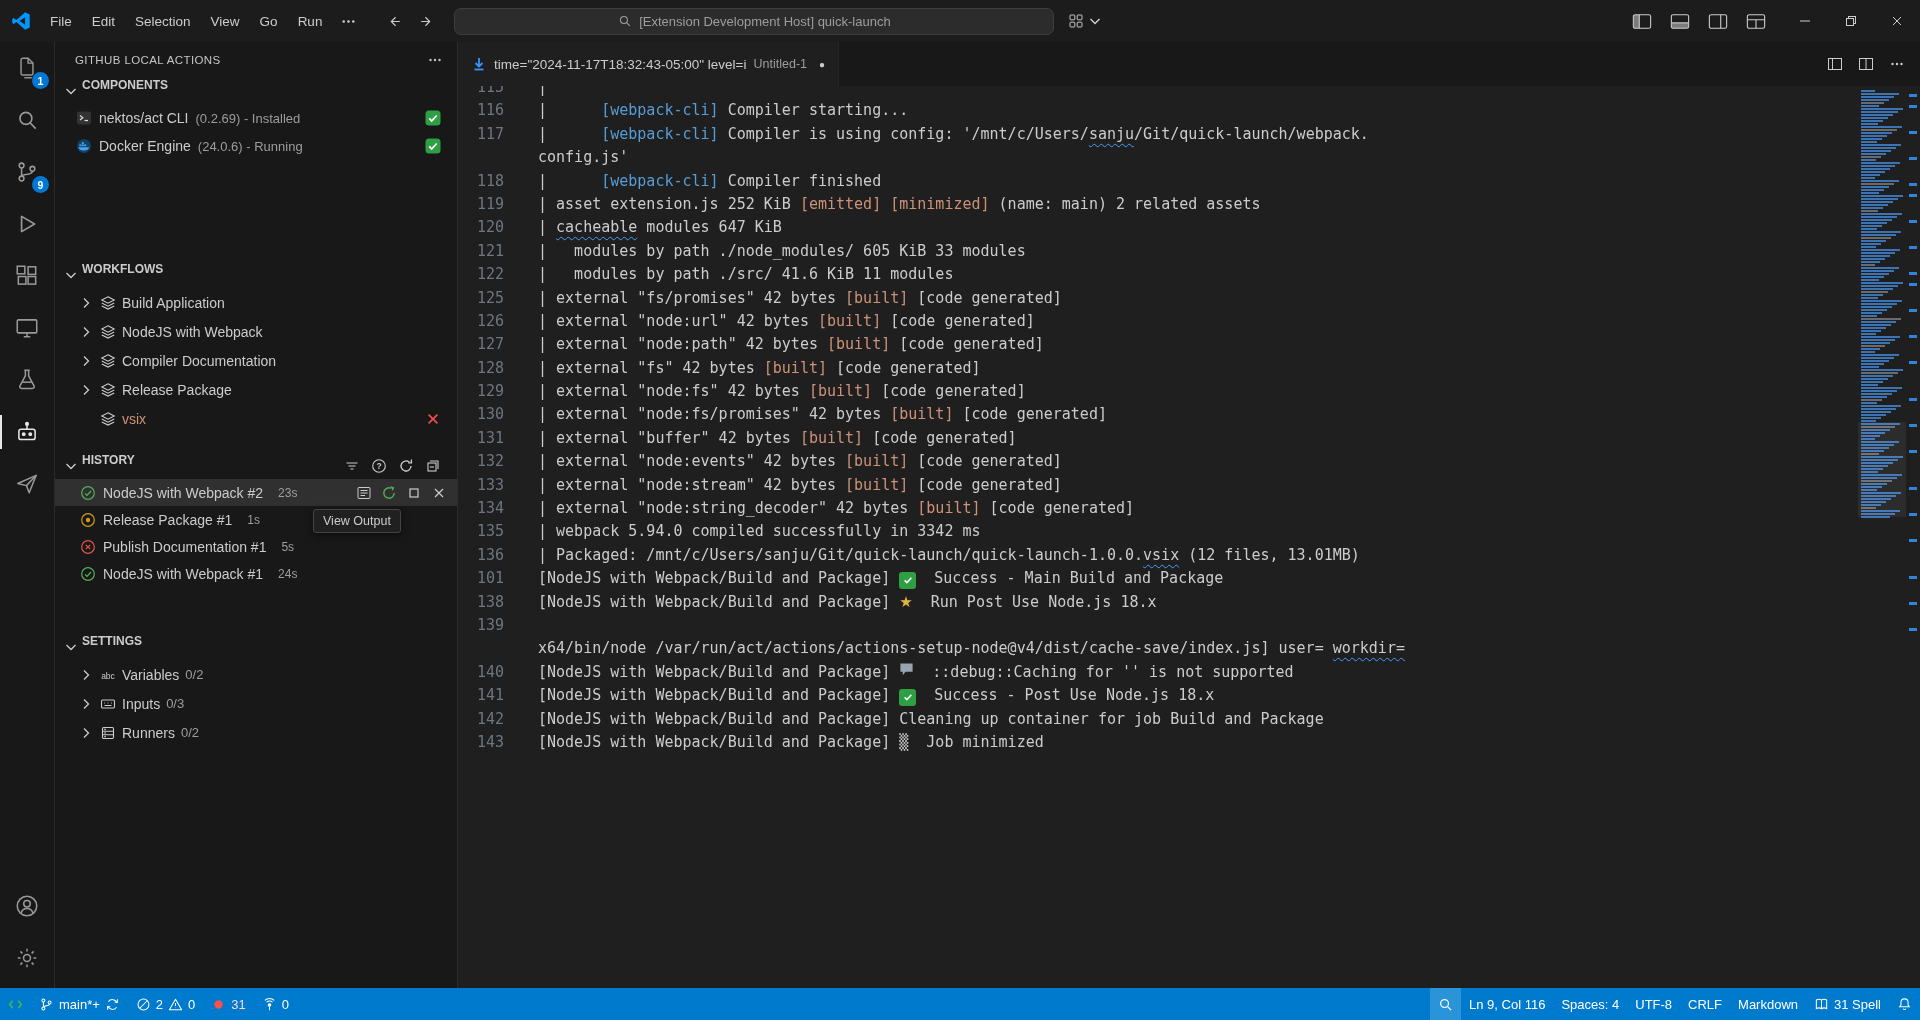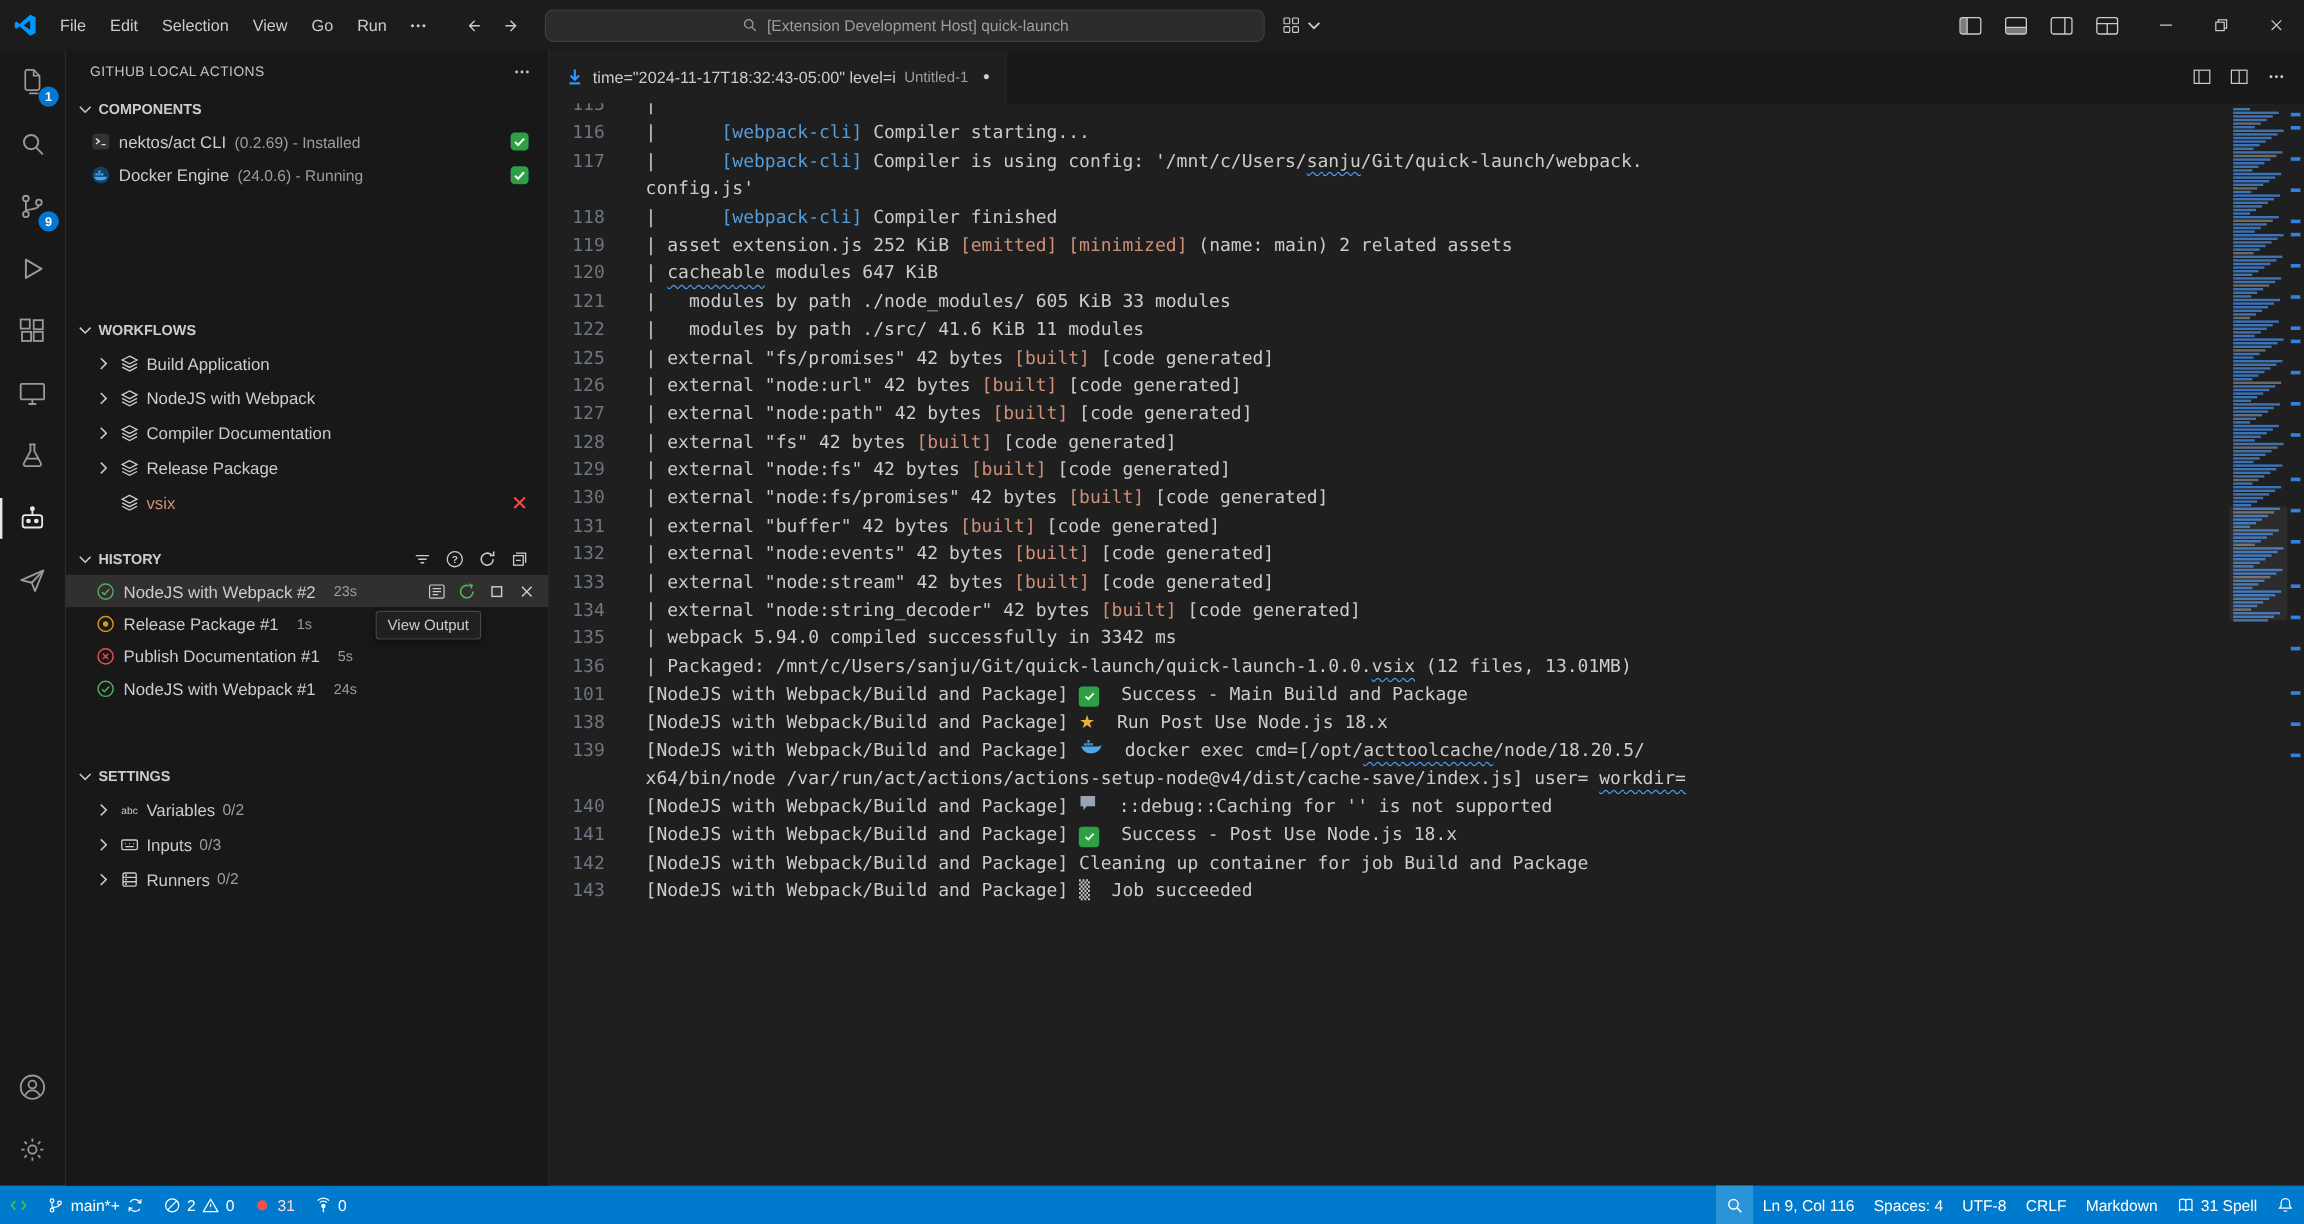--- a/index.html
+++ b/index.html
@@ -39,21 +39,21 @@
   .act-item.active::before{content:"";position:absolute;left:0;top:9px;bottom:9px;width:2px;background:#e7e7e7}
   .act-item svg{width:26px;height:26px}
   .badge{position:absolute;right:5px;bottom:5px;min-width:17px;height:17px;border-radius:9px;background:#0078d4;
     color:#fff;font-size:10.5px;display:flex;align-items:center;justify-content:center;padding:0 4px;font-weight:700}
 
   
   .sidebar{width:403px;background:#181818;border-right:1px solid #2b2b2b;position:relative;overflow:hidden;flex:none}
   .side-title{height:36px;display:flex;align-items:center;padding:0 14px 0 20px;font-size:11.5px;color:#c5c5c5;letter-spacing:.4px}
   .side-title .grow{flex:1}
   .side-title .icon svg{width:16px;height:16px}
-  .sec-header{height:26px;display:flex;align-items:center;gap:3px;padding-left:8px;font-weight:700;font-size:12px;color:#ccc}
+  .sec-header{height:26px;display:flex;gap:3px;padding-left:8px;font-weight:700;font-size:12px;color:#ccc}
   .sec-header > .icon svg{width:16px;height:16px}
   .hdr-actions{margin-left:auto;display:flex;gap:11px;padding-right:16px}
   .hdr-actions .icon svg{width:16px;height:16px}
   .row{display:flex;align-items:center;color:#ccc}
   .row .icon svg{width:16px;height:16px}
   .comp-row{height:28px;padding-left:21px;gap:7px}
   .detail{color:#9d9d9d;font-size:13px}
   .right-check{margin-left:auto;margin-right:16px}
   .right-check svg{width:17px;height:17px}
   .wf-row,.set-row{height:29px;padding-left:23px;gap:6px}
@@ -702,38 +702,30 @@
             <div class="code-row"><span class="ln">131</span><span class="code"><span>| external "buffer" 42 bytes </span><span class="tok-o">[built]</span><span> [code generated]</span></span></div>
             <div class="code-row"><span class="ln">132</span><span class="code"><span>| external "node:events" 42 bytes </span><span class="tok-o">[built]</span><span> [code generated]</span></span></div>
             <div class="code-row"><span class="ln">133</span><span class="code"><span>| external "node:stream" 42 bytes </span><span class="tok-o">[built]</span><span> [code generated]</span></span></div>
             <div class="code-row"><span class="ln">134</span><span class="code"><span>| external "node:string_decoder" 42 bytes </span><span class="tok-o">[built]</span><span> [code generated]</span></span></div>
             <div class="code-row"><span class="ln">135</span><span class="code"><span>| webpack 5.94.0 compiled successfully in 3342 ms</span></span></div>
             <div class="code-row"><span class="ln">136</span><span class="code"><span>| Packaged: /mnt/c/Users/sanju/Git/quick-launch/quick-launch-1.0.0.</span><span class="sq">vsix</span><span> (12 files, 13.01MB)</span></span></div>
             <div class="code-row"><span class="ln">101</span><span class="code"><span>[NodeJS with Webpack/Build and Package] </span><span class="e-check icon"><svg viewBox="0 0 16 16">
                     <path d="M3.5 8.5l3 3 6-6.5" stroke="#fff" stroke-width="2" fill="none"></path>
                   </svg></span><span>  Success - Main Build and Package</span></span></div>
             <div class="code-row"><span class="ln">138</span><span class="code"><span>[NodeJS with Webpack/Build and Package] </span><span class="e-star icon">★</span><span>  Run Post Use Node.js 18.x</span></span></div>
-            <div class="code-row"><span class="ln">139</span><span class="code"><span>[NodeJS with Webpack/Build and Package] </span><span class="e-whale icon"><svg viewBox="0 0 20 16">
-                    <g fill="#4fa7e8">
-                      <rect x="4.2" y="4.6" width="2.1" height="2.1"></rect>
-                      <rect x="6.9" y="4.6" width="2.1" height="2.1"></rect>
-                      <rect x="9.6" y="4.6" width="2.1" height="2.1"></rect>
-                      <rect x="6.9" y="1.9" width="2.1" height="2.1"></rect>
-                      <path d="M1.5 7.6h14.8c1.2 0 2.4-.6 3.2-1.6-.9 4.9-4.3 7.6-9.3 7.6-3.9 0-7.3-1.7-8.7-6z"></path>
-                    </g>
-                  </svg></span><span>  docker exec cmd=[/opt/</span><span class="sq">acttoolcache</span><span>/node/18.20.5/</span></span></div>
+            <div class="code-row"><span class="ln">139</span></div>
             <div class="code-row"><span class="ln"></span><span class="code"><span>x64/bin/node /var/run/act/actions/actions-setup-node@v4/dist/cache-save/index.js] user= </span><span class="sq">workdir=</span></span></div>
             <div class="code-row"><span class="ln">140</span><span class="code"><span>[NodeJS with Webpack/Build and Package] </span><span class="e-speech icon"><svg viewBox="0 0 16 16">
                     <path d="M1.5 1.5h13v9h-7.5l-3 3.5v-3.5h-2.5z" fill="#99a4b2"></path>
                   </svg></span><span>  ::debug::Caching for '' is not supported</span></span></div>
             <div class="code-row"><span class="ln">141</span><span class="code"><span>[NodeJS with Webpack/Build and Package] </span><span class="e-check icon"><svg viewBox="0 0 16 16">
                     <path d="M3.5 8.5l3 3 6-6.5" stroke="#fff" stroke-width="2" fill="none"></path>
                   </svg></span><span>  Success - Post Use Node.js 18.x</span></span></div>
             <div class="code-row"><span class="ln">142</span><span class="code"><span>[NodeJS with Webpack/Build and Package] Cleaning up container for job Build and Package</span></span></div>
-            <div class="code-row"><span class="ln">143</span><span class="code"><span>[NodeJS with Webpack/Build and Package] </span><span class="e-flag icon">▒</span><span>  Job succeeded</span></span></div>
+            <div class="code-row"><span class="ln">143</span><span class="code"><span>[NodeJS with Webpack/Build and Package] </span><span class="e-flag icon">▒</span><span>  Job minimized</span></span></div>
           </div>
         <div class="minimap" id="minimap">
             <div class="mm-bar" style="top:4px;width:14px;background:rgba(70,138,222,.78)"></div>
             <div class="mm-bar" style="top:7px;width:38px;background:rgba(70,138,222,.78)"></div>
             <div class="mm-bar" style="top:10px;width:33px;background:rgba(70,138,222,.78)"></div>
             <div class="mm-bar" style="top:13px;width:28px;background:rgba(70,138,222,.78)"></div>
             <div class="mm-bar" style="top:16px;width:23px;background:rgba(200,200,200,.45)"></div>
             <div class="mm-bar" style="top:19px;width:18px;background:rgba(70,138,222,.78)"></div>
             <div class="mm-bar" style="top:22px;width:42px;background:rgba(70,138,222,.78)"></div>
             <div class="mm-bar" style="top:25px;width:37px;background:rgba(70,138,222,.78)"></div>

